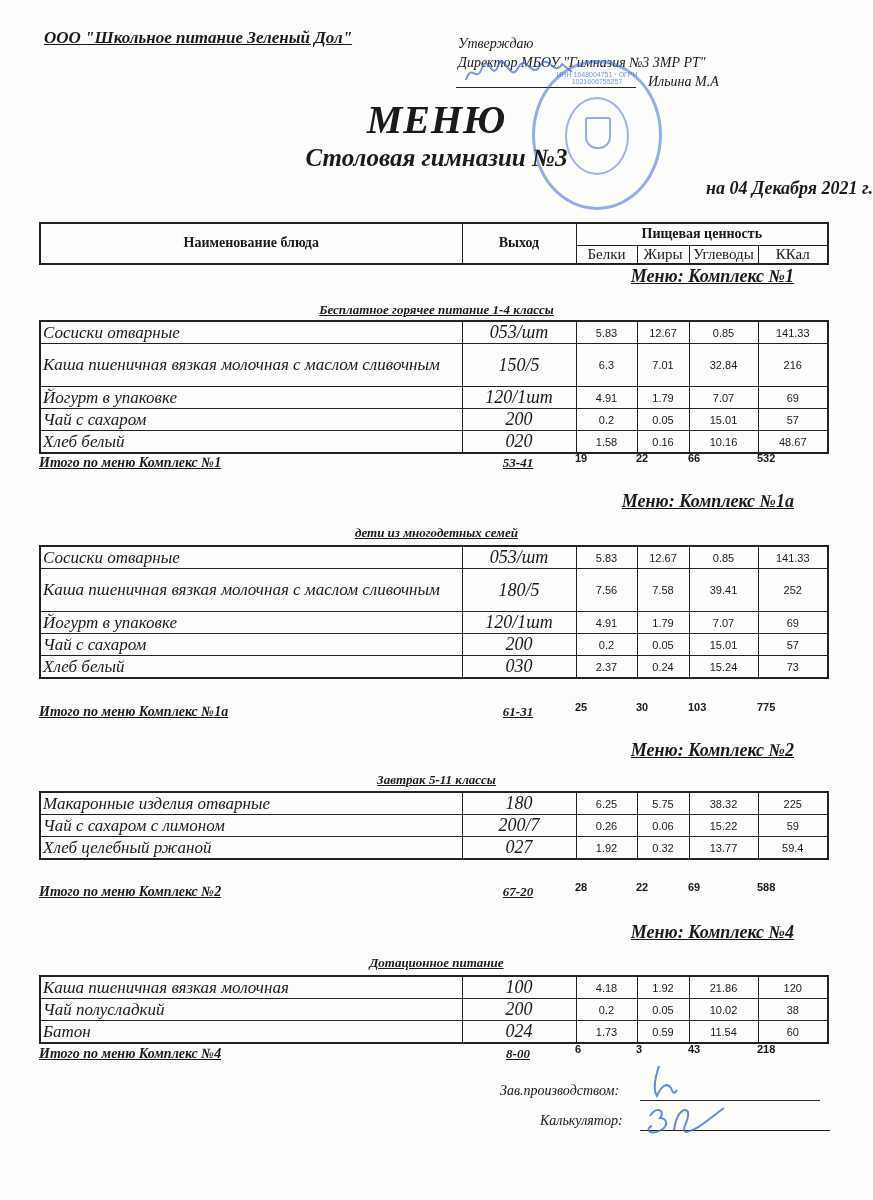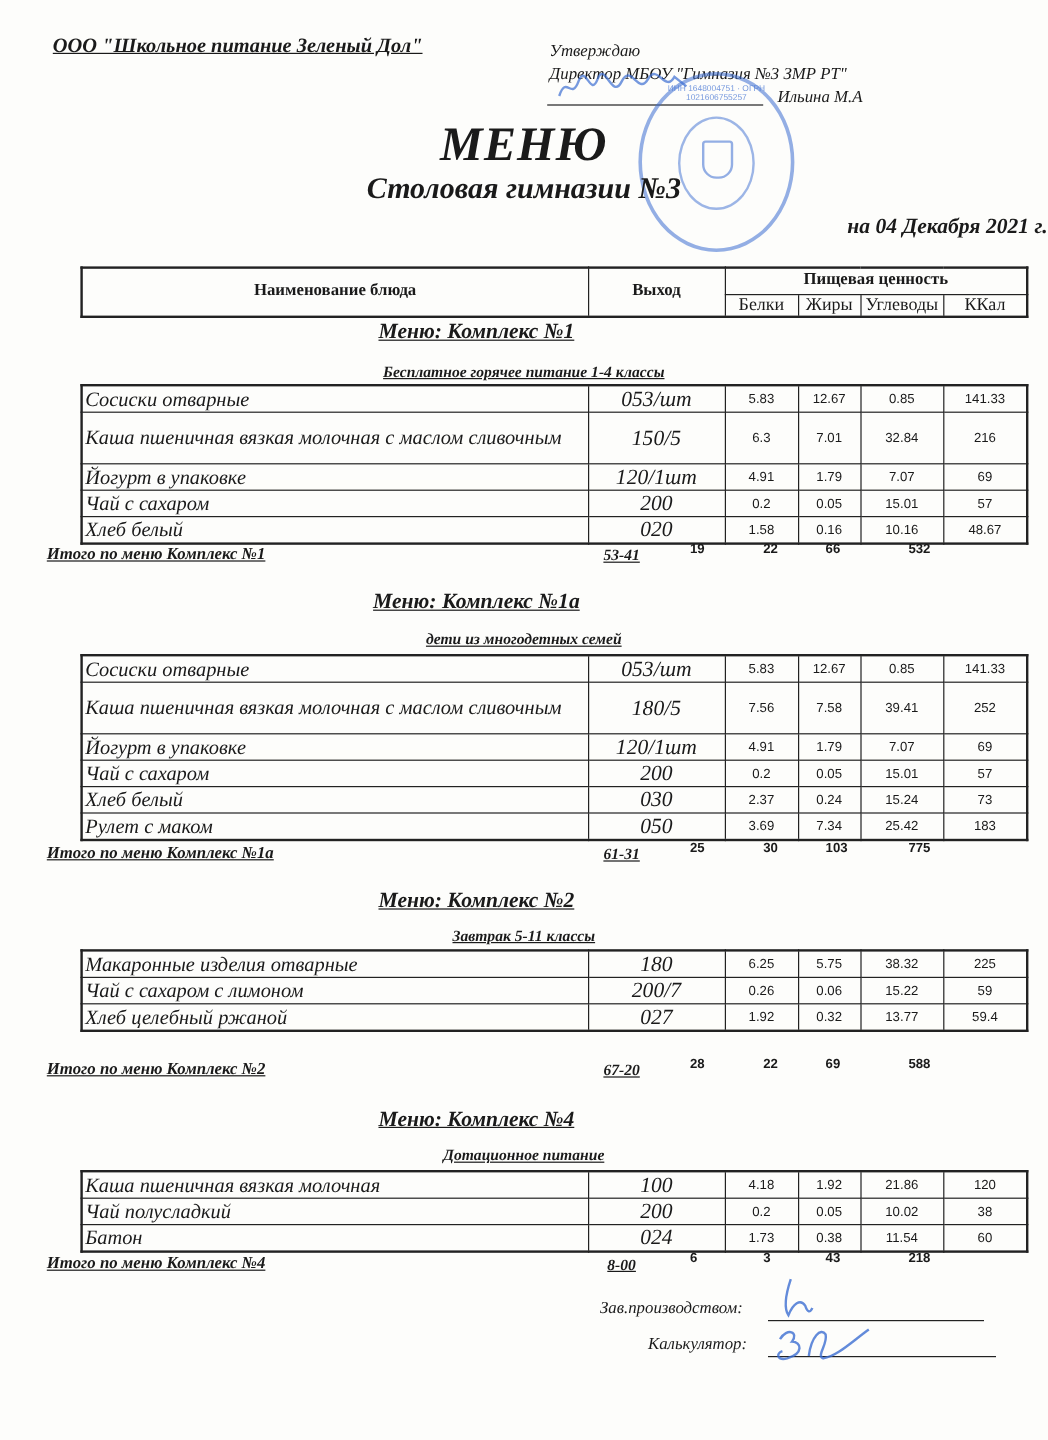--- a/index.html
+++ b/index.html
@@ -10,26 +10,26 @@
   .approve .name { padding-left:190px; }
   .sigline { left:456px; top:87px; width:180px; border-top:1px solid #222; }
   .title { left:0; width:873px; text-align:center; top:96px; font-size:40px; font-style:italic; font-weight:bold; letter-spacing:1px; }
   .subtitle { left:0; width:873px; text-align:center; top:144px; font-size:25px; font-style:italic; font-weight:bold; }
   .date { left:0; width:873px; text-align:right; top:178px; font-size:18px; font-style:italic; font-weight:bold; }
   .stamp { left:532px; top:60px; width:130px; height:150px; border-radius:50%; border:3px solid rgba(60,110,210,0.55); box-sizing:border-box; }
   .stamp .inner { position:absolute; left:30px; top:34px; width:64px; height:78px; border-radius:50%; border:2px solid rgba(60,110,210,0.5); box-sizing:border-box; }
   .stamp .shield { position:absolute; left:18px; top:18px; width:26px; height:32px; border:2px solid rgba(60,110,210,0.55); border-radius:3px 3px 12px 12px; box-sizing:border-box; }
   .stamp .ring-txt { position:absolute; left:8px; top:8px; width:108px; font-size:7px; color:rgba(60,110,210,0.7); font-family:"Liberation Sans", sans-serif; text-align:center; }
   .signature { left:462px; top:58px; width:120px; height:28px; }
-  table { border-collapse:collapse; position:absolute; left:39px; width:788px; table-layout:fixed;margin-left:28px; }
+  table { border-collapse:collapse; position:absolute; left:39px; width:788px; table-layout:fixed; }
   td, th { border:1px solid #222; padding:0; }
   .hdr { top:222px; border:2px solid #222; }
   .hdr th { font-weight:bold; font-size:14px; }
   .hdr .sub { font-weight:normal; font-size:15px; height:14px; }
-  .sec-title { left:0; width:794px; text-align:center; font-size:18px; font-style:italic; font-weight:bold; text-decoration:underline; }
+  .sec-title { left:0; width:794px; text-align:right; font-size:18px; font-style:italic; font-weight:bold; text-decoration:underline; }
   .sec-sub { left:0; width:873px; text-align:center; font-size:13px; font-style:italic; font-weight:bold; text-decoration:underline; }
   .menu td { height:21px; font-size:11px; font-family:"Liberation Sans", sans-serif; text-align:center; }
   .menu td.nm { text-align:left; font-family:"Liberation Serif", serif; font-style:italic; font-size:17px; padding-left:2px; line-height:20px; }
   .menu td.out { font-family:"Liberation Serif", serif; font-style:italic; font-size:18px; }
   .menu tr.tall td { height:42px; }
   .menu { border:2px solid #222; }
   .total { position:absolute; left:39px; width:788px; height:18px; font-weight:bold; font-style:italic; }
   .total .lbl { position:absolute; left:0; top:0; font-size:14px; text-decoration:underline; }
   .total .out { position:absolute; left:422px; width:114px; text-align:center; top:0; font-size:13px; text-decoration:underline; }
   .total .v { position:absolute; top:-3px; font-family:"Liberation Sans", sans-serif; font-style:normal; font-size:11px; }
@@ -191,28 +191,20 @@
         <td>57</td>
       </tr>
   <tr>
         <td class="nm">Хлеб белый</td>
         <td class="out">030</td>
         <td>2.37</td>
         <td>0.24</td>
         <td>15.24</td>
         <td>73</td>
       </tr>
-  <tr>
-        <td class="nm">Рулет с маком</td>
-        <td class="out">050</td>
-        <td>3.69</td>
-        <td>7.34</td>
-        <td>25.42</td>
-        <td>183</td>
-      </tr>
 </tbody>
   </table>
 <div class="total" style="top:704px">
   <span class="lbl">Итого по меню Комплекс №1а</span>
   <span class="out">61-31</span>
   <span class="v" style="left:536px;width:61px">25</span>
   <span class="v" style="left:597px;width:52px">30</span>
   <span class="v" style="left:649px;width:69px">103</span>
   <span class="v" style="left:718px;width:70px">775</span>
 </div>
@@ -289,21 +281,21 @@
         <td class="out">200</td>
         <td>0.2</td>
         <td>0.05</td>
         <td>10.02</td>
         <td>38</td>
       </tr>
   <tr>
         <td class="nm">Батон</td>
         <td class="out">024</td>
         <td>1.73</td>
-        <td>0.38</td>
+        <td>0.59</td>
         <td>11.54</td>
         <td>60</td>
       </tr>
 </tbody>
   </table>
 <div class="total" style="top:1046px">
   <span class="lbl">Итого по меню Комплекс №4</span>
   <span class="out">8-00</span>
   <span class="v" style="left:536px;width:61px">6</span>
   <span class="v" style="left:597px;width:52px">3</span>

